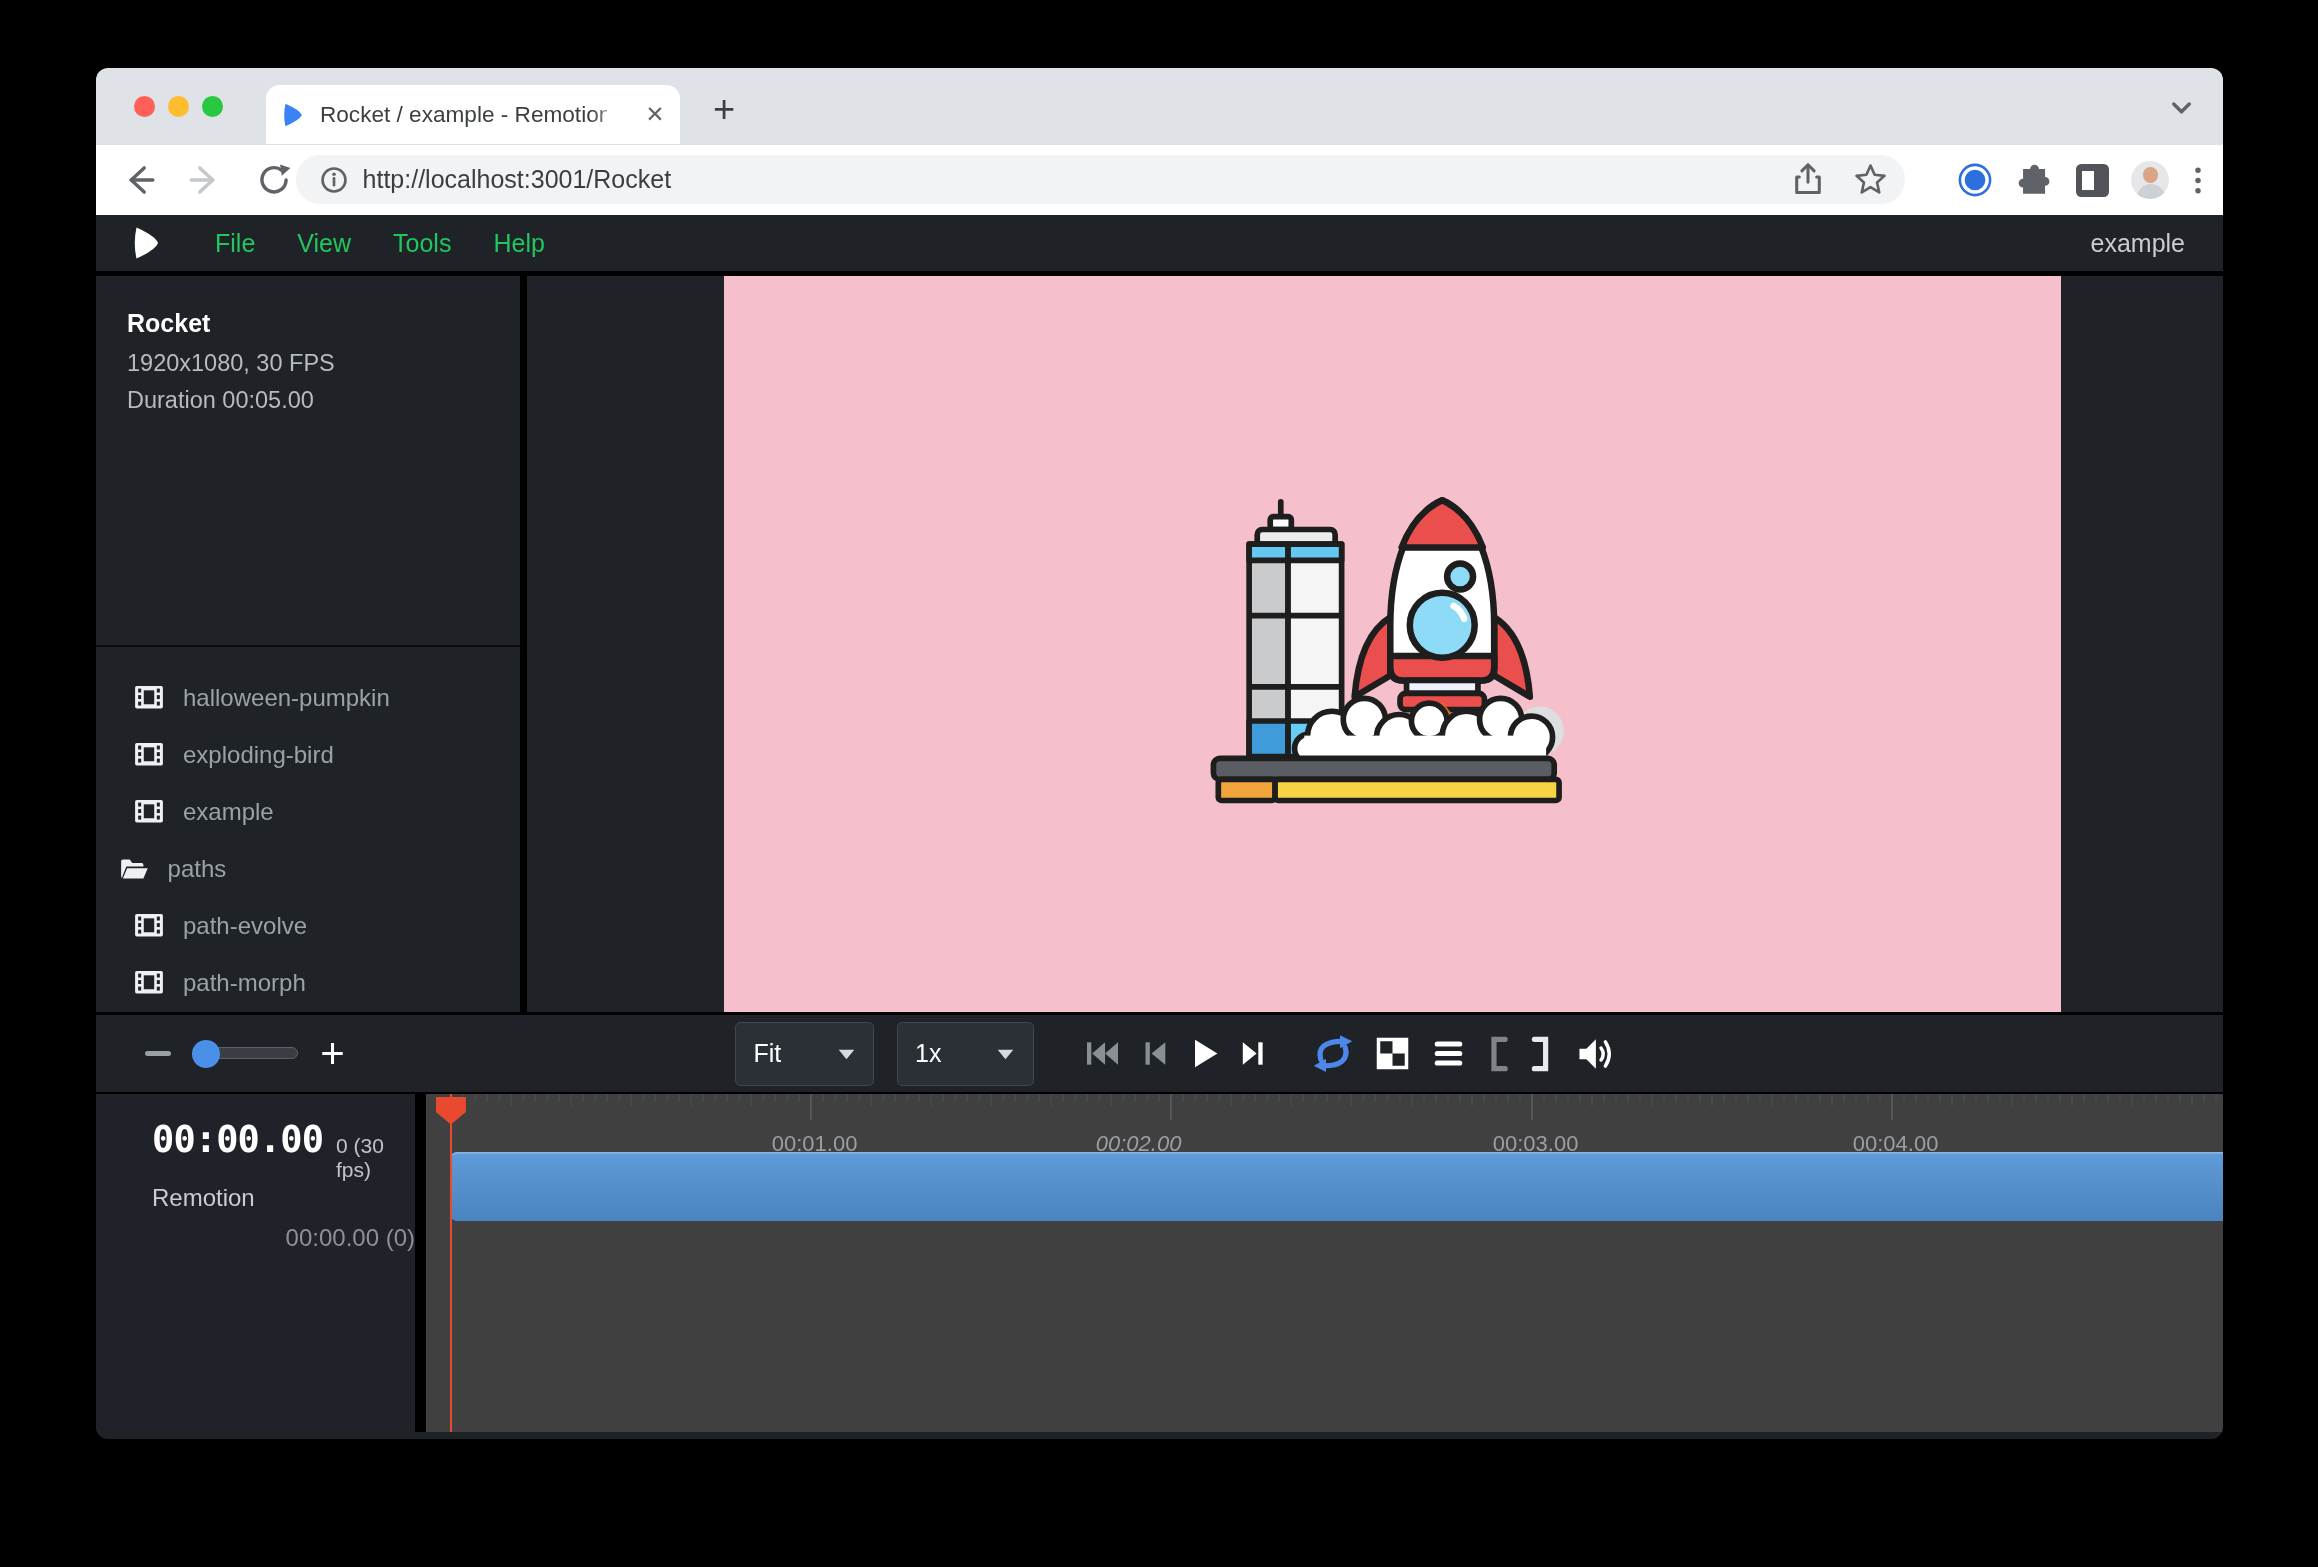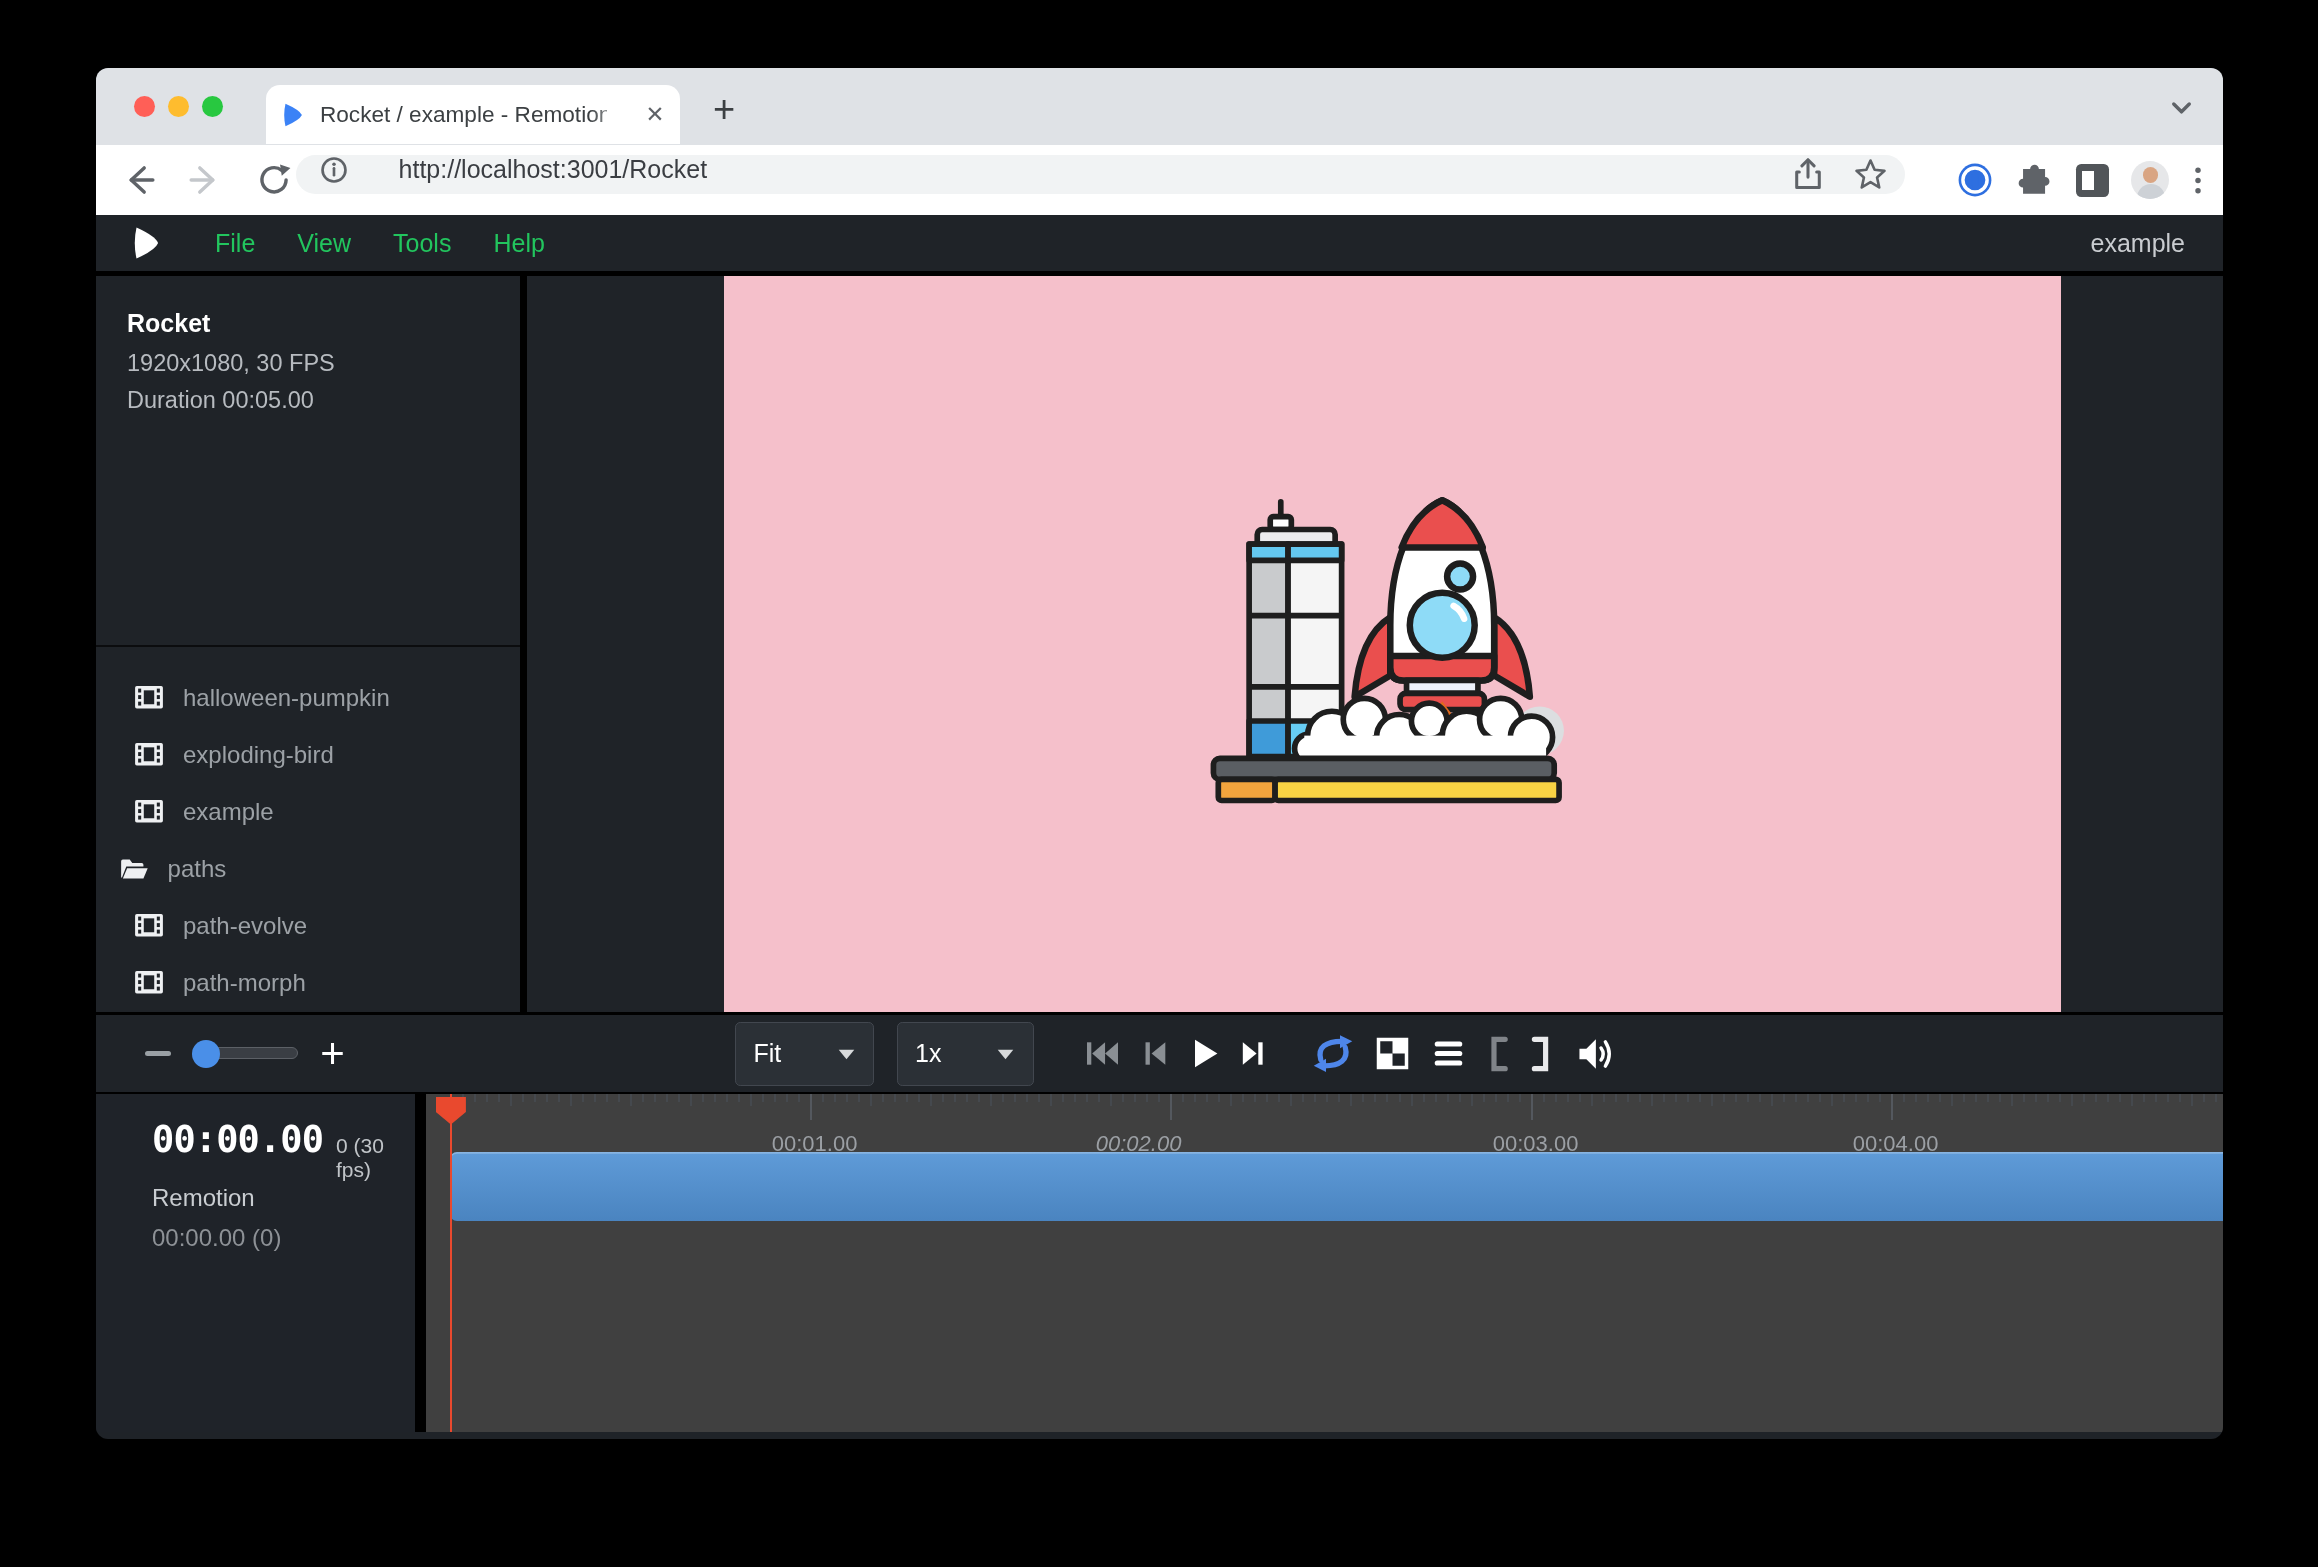--- a/index.html
+++ b/index.html
@@ -20,22 +20,22 @@
               background:linear-gradient(90deg, rgba(255,255,255,0), #fff); }
   .tab-close { margin-left:auto; font-size:22.6px; color:#5f6368; line-height:1; }
   .newtab { position:absolute; left:609px; top:22.6px; width:38px; height:38px; display:flex;
             align-items:center; justify-content:center; font-size:38px; font-weight:300; color:#3c4043; }
   .strip-chevron { position:absolute; right:26px; top:24px; }
 
   
   .toolbar { position:relative; height:70px; background:#fff; display:flex; align-items:center; }
   .nav-ico { width:38px; height:38px; display:flex; align-items:center; justify-content:center; flex:0 0 auto; }
   .nav-back { margin-left:24px; } .nav-fwd { margin-left:28px; } .nav-reload { margin-left:31px; }
-  .omnibox { position:absolute; left:200px; top:10.4px; width:1609px; height:39px; background:#f1f3f4;
-             border-radius:24px; display:flex; padding:0 17.4px;gap:36px; }
+  .omnibox { position:absolute; left:200px; top:10.4px; width:1609px; height:49px; background:#f1f3f4;
+             border-radius:24px; display:flex; align-items:center; padding:0 17.4px; }
   .omni-info { flex:0 0 auto; margin:0 14px 0 5.2px; }
   .omni-url { font-size:25px; color:#3a3d42; white-space:nowrap; }
   .omni-right { margin-left:auto; display:flex; align-items:center; gap:30px; }
   .tb-right { position:absolute; right:19px; top:0; height:70px; display:flex; align-items:center; gap:22.6px; }
   .ext-square { width:33px; height:33px; background:#515559; border-radius:5.2px; position:relative; }
   .ext-square i { position:absolute; left:6px; top:7px; width:12px; height:19px; background:#fff; display:block; }
   .avatar { width:38px; height:38px; border-radius:50%; background:#e6e7e9; position:relative; overflow:hidden; }
   .avatar .head { position:absolute; left:11.3px; top:6px; width:15.7px; height:15.7px; border-radius:50%; background:#d9a583; }
   .avatar .bust { position:absolute; left:5.2px; top:22.6px; width:28px; height:15.7px; border-radius:14px 14px 0 0; background:#cdd1d6; }
 
@@ -80,21 +80,21 @@
   .speed { margin-left:22.6px; width:137px; }
   .pbgrp { display:flex; align-items:center; gap:19px; margin-left:50px; }
   .icongrp { display:flex; align-items:center; gap:21px; margin-left:43px; }
 
   
   .timeline { height:338px; display:flex; position:relative; }
   .tl-left { width:319px; background:#1f2329; flex:0 0 auto; padding:24px 0 0 56px; position:relative; }
   .tl-time { color:#fff; font-size:37px; font-weight:bold; font-family:"DejaVu Sans Mono", monospace; letter-spacing:-0.9px; }
   .tl-frame { position:absolute; left:240px; top:40px; color:#c0c4c8; font-size:21px; }
   .tl-track-name { color:#c9cdd1; font-size:24px; margin-top:22.6px; }
-  .tl-track-time { color:#8d9196; font-size:24px; margin-top:12px; }
+  .tl-track-time { color:#8d9196; font-size:24px; margin-top:12px;text-align:right; }
   .tl-vdiv { width:11.3px; background:#000; flex:0 0 auto; }
   .tl-track { flex:1; background:#404040; position:relative; overflow:hidden; }
   .tick { position:absolute; top:0; width:1.7px; background:#45494e; height:7.8px; }
   .tick.mid { height:12px; }
   .tick.sec { height:26px; background:#54585e; }
   .tick-label { position:absolute; top:37px; transform:translateX(-45%); color:#9b9fa4; font-size:22px; white-space:nowrap; }
   .tl-bar { position:absolute; top:58px; height:69px; border-radius:7px;
             background:linear-gradient(180deg,#5f9bd8,#4a84c0); box-shadow:inset 0 1.7px 0 rgba(255,255,255,.25); }
   .playhead-line { position:absolute; top:0; bottom:0; width:2.6px; background:#e9492e; }
   .playhead-flag { position:absolute; top:2.6px; width:30px; height:28px; background:#e9492e;

